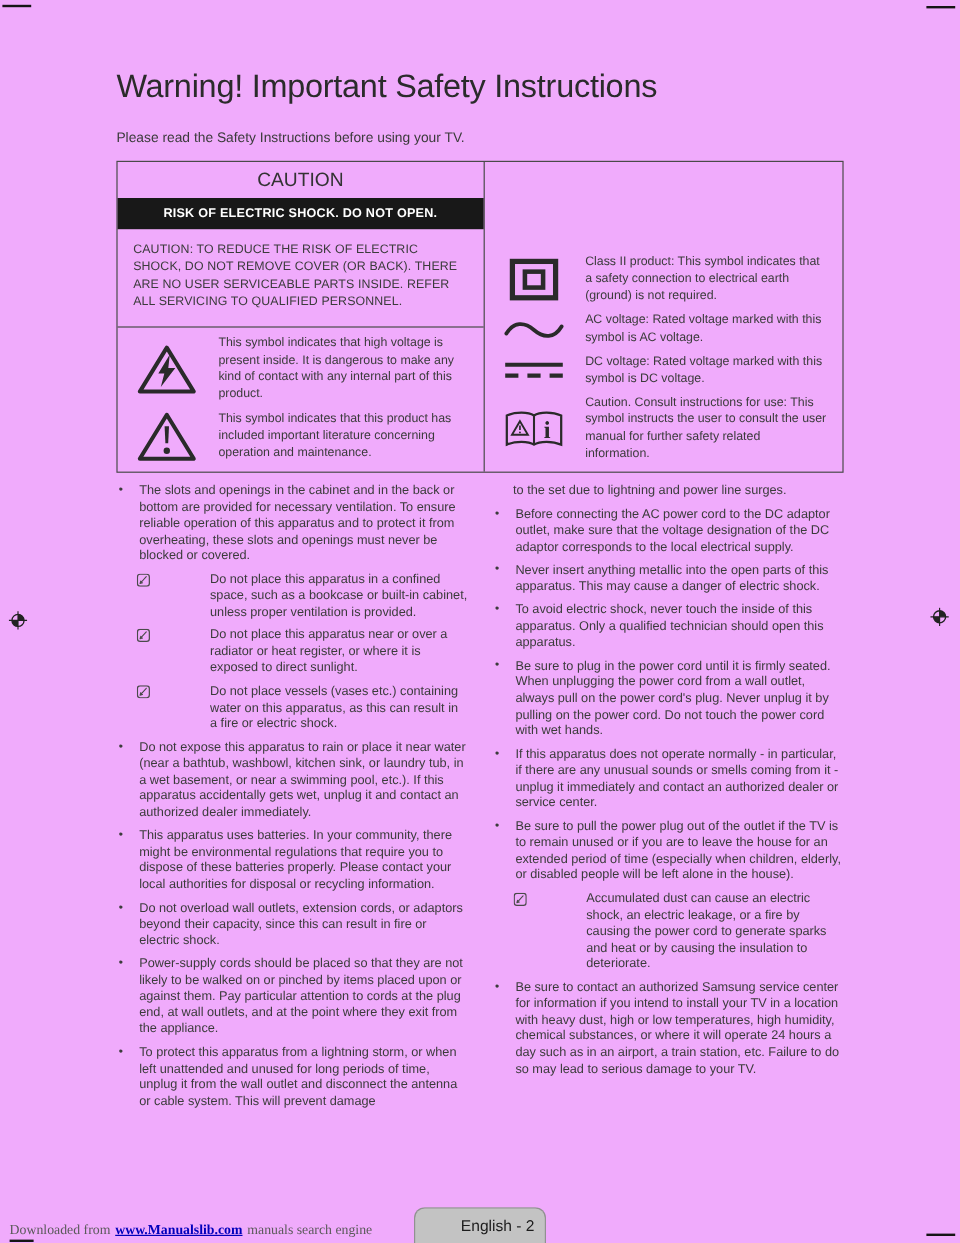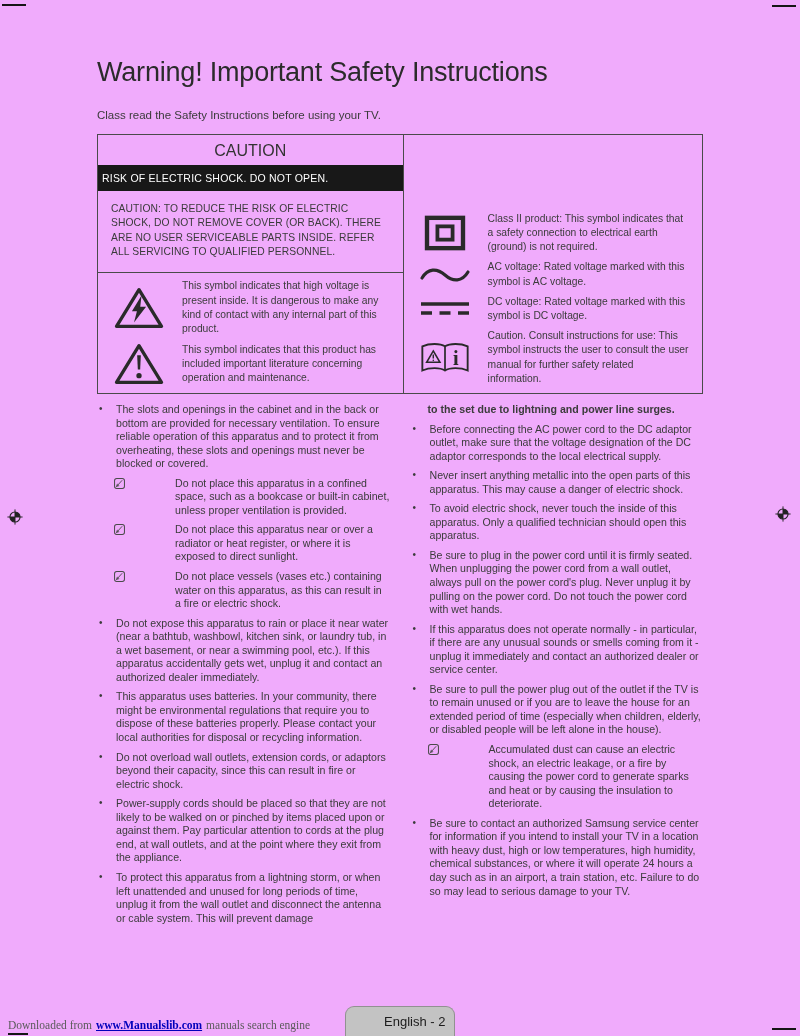--- a/index.html
+++ b/index.html
@@ -23,37 +23,37 @@
   .title { margin:0; font-size:27px; font-weight:400; color:#2b2b2b; letter-spacing:-0.2px; }
   .subtitle { margin-top:21px; font-size:11.5px; }
 
   
   .caution-table {
     margin-top:13px; display:flex; height:260px; box-sizing:border-box;
     border:1.5px solid #4a4a4a;
   }
   .ct-left { width:50.6%; box-sizing:border-box; border-right:1.5px solid #4a4a4a; display:flex; flex-direction:column; }
   .ct-header { text-align:center; font-size:16px; padding:7px 0 5px; color:#333; }
-  .ct-banner { background:#181818; color:#ffffff; font-size:10.5px; padding:7px 4px; letter-spacing:0.2px; }
+  .ct-banner { background:#181818; color:#ffffff; font-size:10.5px; text-align:center; padding:7px 4px; letter-spacing:0.2px;font-weight:bold; }
   .ct-body { padding:11px 13px 12px; font-size:10.3px; line-height:1.4; letter-spacing:0.1px; }
   .ct-symbols { border-top:1.5px solid #4a4a4a; flex:1; display:flex; flex-direction:column; justify-content:center; }
   .sym-row { display:flex; align-items:center; gap:10px; padding:3px 8px; }
   .sym-icon { width:66px; display:flex; justify-content:center; align-items:center; flex-shrink:0; }
   .sym-text { flex:1; font-size:10.3px; line-height:1.38; padding-right:4px; }
   .ct-right { flex:1; display:flex; flex-direction:column; justify-content:flex-end; padding:4px 0; }
 
   
   .columns { display:flex; gap:21px; margin-top:9px; }
   .col { width:292.5px; box-sizing:border-box; }
   .item { display:flex; margin-bottom:6px; font-size:10.6px; line-height:1.28; }
   .item .dot { width:17px; flex-shrink:0; padding-left:2px; font-size:10px; }
   .item .txt { flex:1; }
   .item.note { margin-left:17px;gap:44px; }
   .item.note .nicon { width:17px; flex-shrink:0; padding-top:1px; }
-  .item.plain { margin-left:17px;font-weight:bold; }
+  .item.plain { margin-left:17px; }
 
   
   .page-badge {
     position:absolute; left:50%; transform:translateX(-50%); bottom:0;
     width:110px; height:30px; box-sizing:border-box;
     background:#c3c3c3; border:1px solid #919191; border-bottom:none;
     border-radius:9px 9px 0 0; text-align:left;
     font-size:13px; line-height:29px; color:#1c1c1c;padding-left:38px;
   }
   .manualslib {
@@ -87,21 +87,21 @@
       <line x1="10" y1="0.5" x2="10" y2="19.5" stroke="#222" stroke-width="1.2"></line>
       <line x1="0.5" y1="10" x2="19.5" y2="10" stroke="#222" stroke-width="1.2"></line>
       <path d="M10 10 L10 3.7 A6.3 6.3 0 0 1 16.3 10 Z" fill="#222"></path>
       <path d="M10 10 L10 16.3 A6.3 6.3 0 0 1 3.7 10 Z" fill="#222"></path>
     </svg>
   </span>
 
   <div class="content">
 
     <h1 class="title">Warning! Important Safety Instructions</h1>
-    <div class="subtitle">Class read the Safety Instructions before using your TV.</div>
+    <div class="subtitle">Please read the Safety Instructions before using your TV.</div>
 
     <div class="caution-table">
       <div class="ct-left">
         <div class="ct-header">CAUTION</div>
         <div class="ct-banner">RISK OF ELECTRIC SHOCK. DO NOT OPEN.</div>
         <div class="ct-body">CAUTION: TO REDUCE THE RISK OF ELECTRIC SHOCK, DO NOT REMOVE COVER (OR BACK). THERE ARE NO USER SERVICEABLE PARTS INSIDE. REFER ALL SERVICING TO QUALIFIED PERSONNEL.</div>
         <div class="ct-symbols">
 
           <div class="sym-row">
             <span class="sym-icon">

